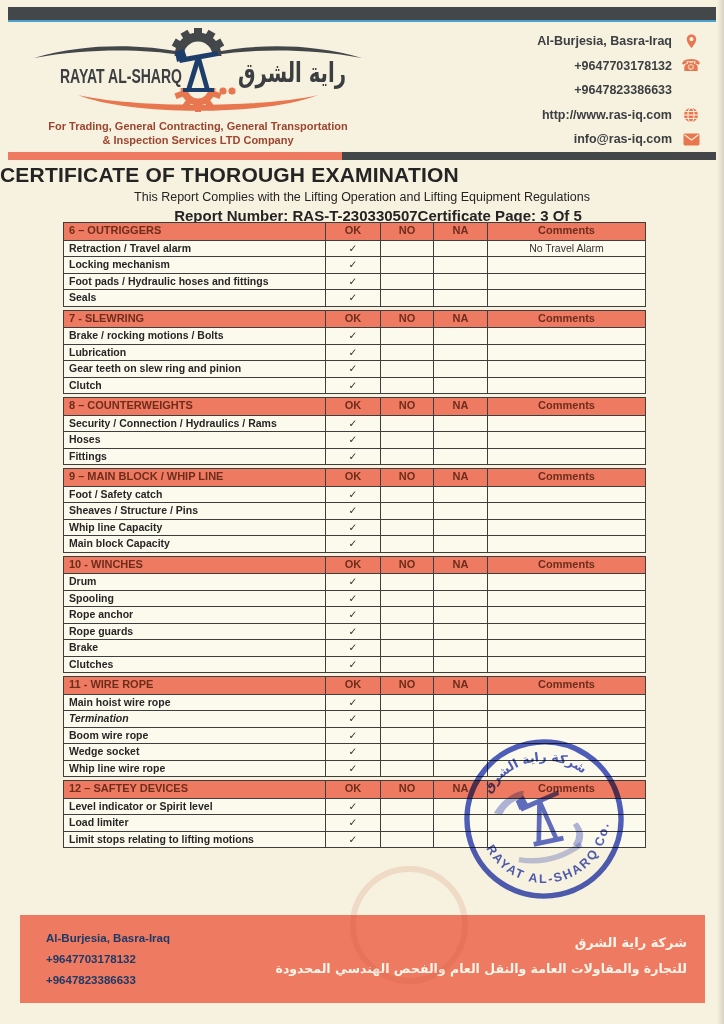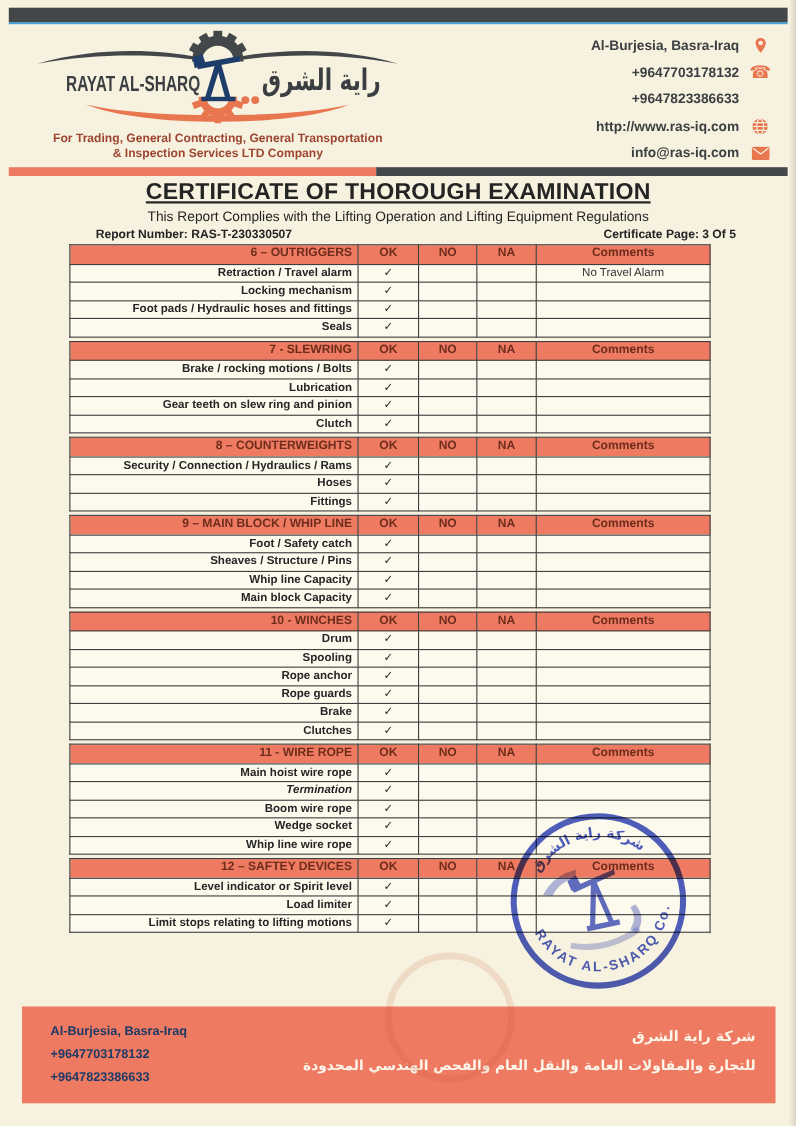--- a/index.html
+++ b/index.html
@@ -24,35 +24,35 @@
   .ctext{font-size:12.5px;font-weight:bold;color:#3b3f42;}
   .cicon{width:22px;height:17px;margin-left:8px;display:flex;align-items:center;justify-content:center;
     color:#e8764f;font-size:15px;font-family:"DejaVu Sans",sans-serif;}
 
   
   .divider{position:absolute;left:8px;top:152px;width:708px;height:8px;display:flex;}
   .div-red{width:334px;background:#ee7a61;}
   .div-dark{flex:1;background:#43474a;}
 
   
-  .title{position:absolute;left:0;top:163px;width:724px;text-align:center;
-    font-size:21px;font-weight:bold;color:#242424;letter-spacing:.2px;text-decoration:underline;}
+  .title{position:absolute;left:0;top:163px;width:724px;text-align:left;
+    font-size:21px;font-weight:bold;color:#242424;letter-spacing:.2px;}
   .subtitle{position:absolute;left:0;top:190px;width:724px;text-align:center;
     font-size:12.5px;color:#242424;}
   .meta{position:absolute;left:63px;top:207px;width:582px;display:flex;
-    justify-content:space-between;font-size:11px;font-weight:bold;color:#242424;padding-left:24px;}
+    justify-content:center;font-size:15px;font-weight:bold;color:#242424;padding-left:24px;}
 
   
   .tablewrap{position:absolute;left:63px;top:222px;width:582px;}
   table.sec{border-collapse:collapse;width:582px;table-layout:fixed;margin-bottom:3px;}
   col.c-item{width:262px}col.c-ok{width:55px}col.c-no{width:53px}col.c-na{width:54px}col.c-com{width:158px}
   table.sec td{border:1px solid #3e3e3e;height:15.5px;padding:0 5px;
     font-size:10.5px;line-height:1.05;background:#fcf9ed;vertical-align:middle;}
   tr.shead td{background:#ee7a61;color:#6e2d1c;font-weight:bold;font-size:11px;height:16.5px;}
-  td.item{font-weight:bold;color:#262626;text-align:right;}
+  td.item{font-weight:bold;color:#262626;text-align:left;}
   td.ctr{text-align:center;}
   td.mark{font-size:11.5px;color:#2f2f2f;font-weight:normal;}
   td.com{font-weight:normal;color:#333;}
   td.it{font-style:italic;margin-top:12px;}
 
   
   .stamp{position:absolute;left:458px;top:733px;width:172px;height:172px;
     mix-blend-mode:multiply;opacity:.87;transform:rotate(-12deg);}
   .ghost{position:absolute;left:350px;top:866px;width:106px;height:106px;border-radius:50%;
     border:6px solid rgba(196,84,52,.15);z-index:3;}

